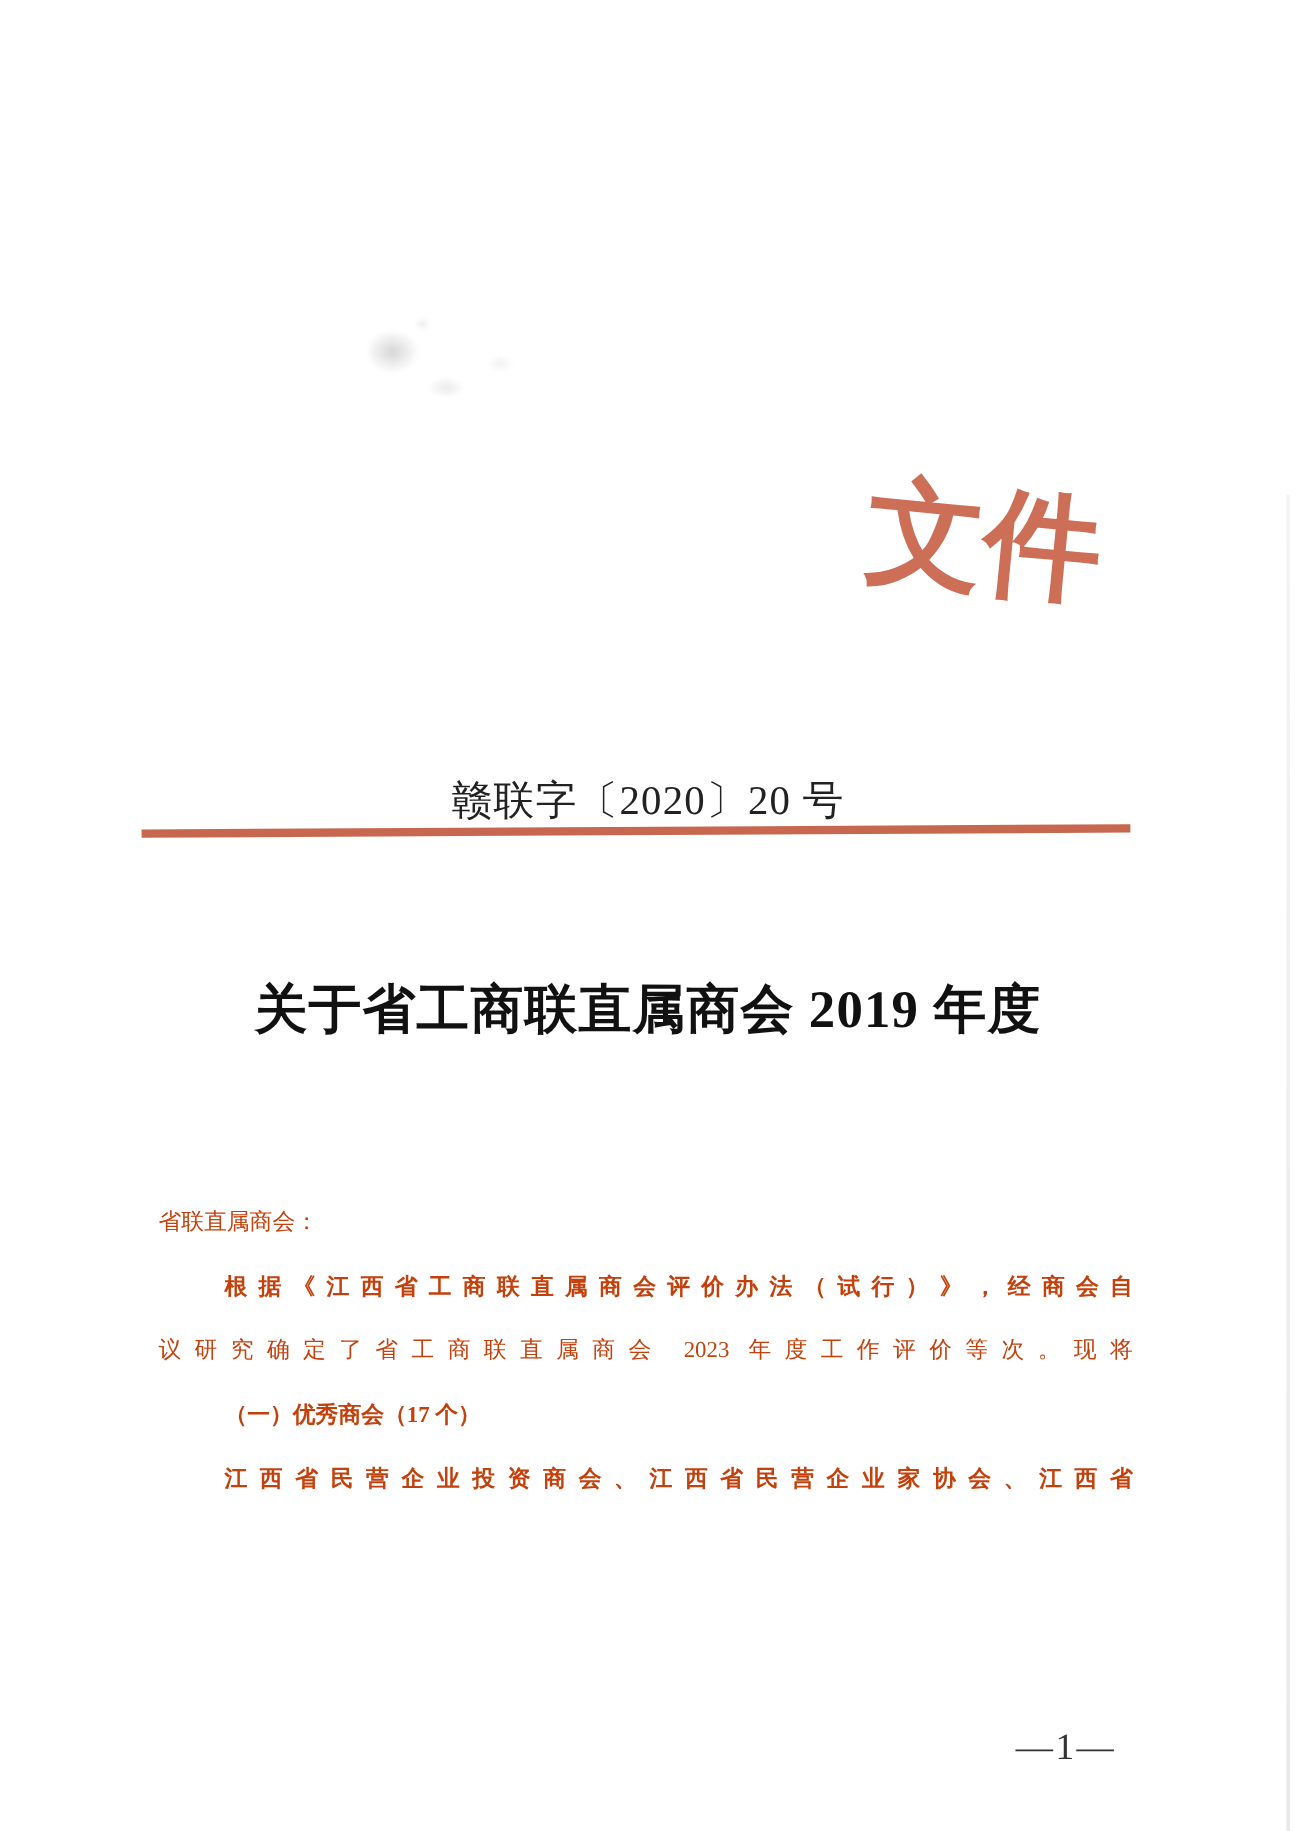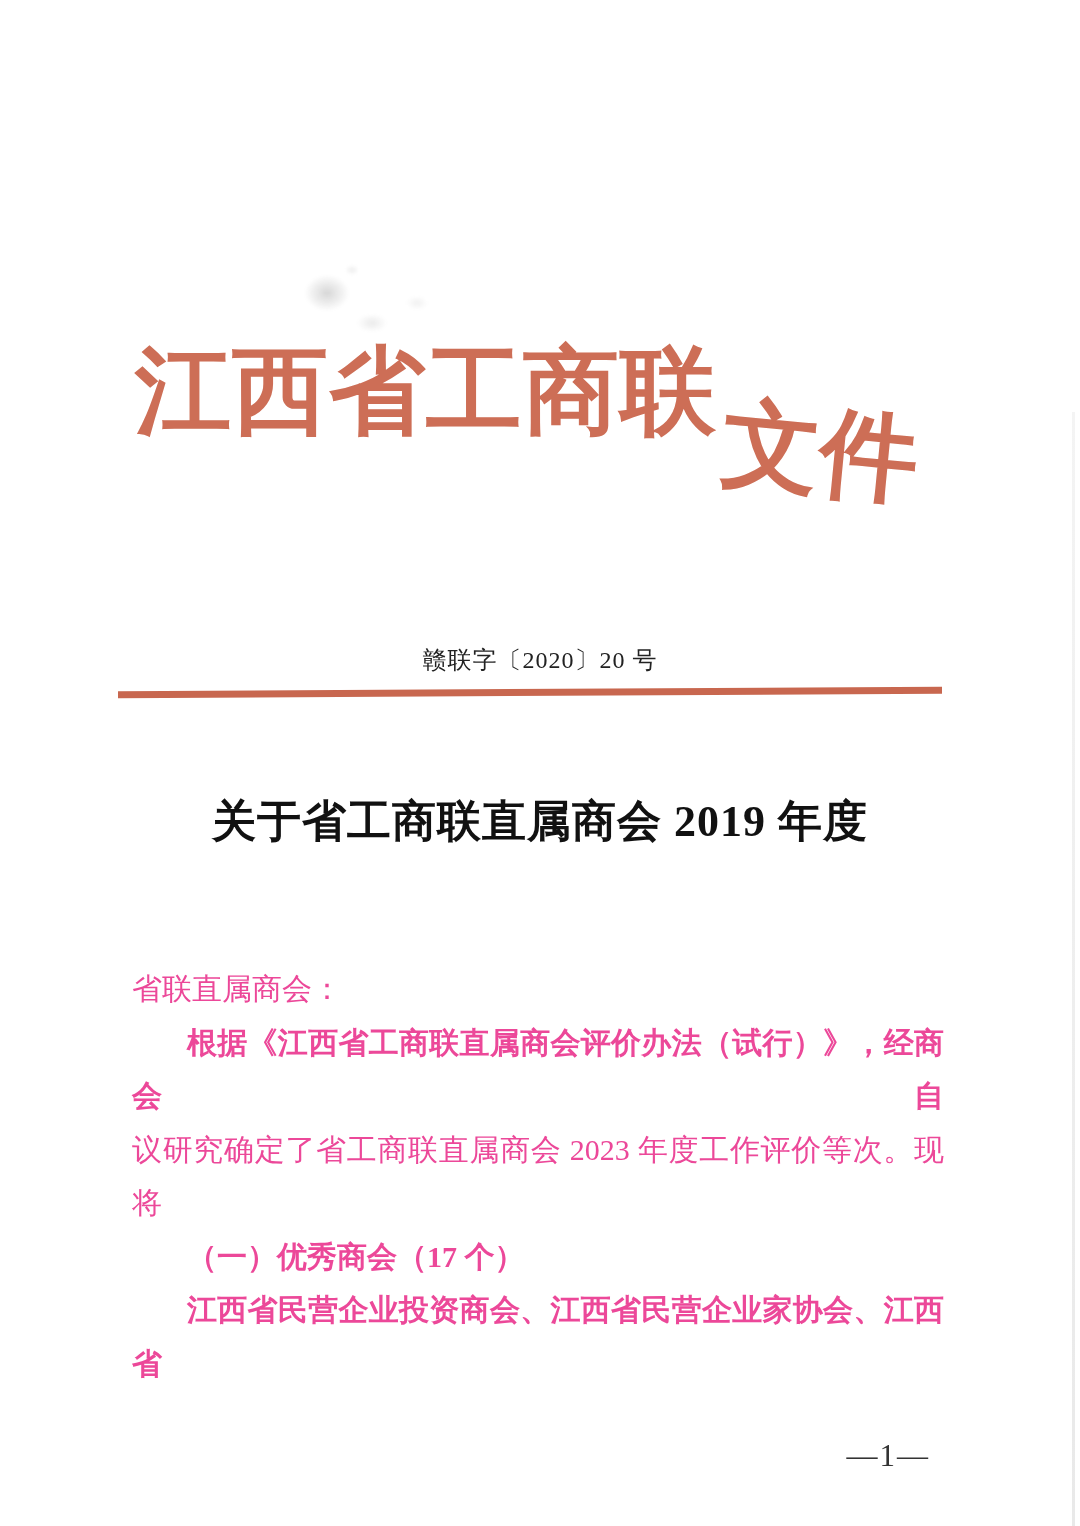--- a/index.html
+++ b/index.html
@@ -46,45 +46,45 @@
     font-weight:bold;
     font-size:98px;
     line-height:1.1;
     white-space:nowrap;
     transform:rotate(5.5deg);
     transform-origin:45% 50%;
   }
   .doc-number{
     position:absolute;left:0;top:644px;width:100%;
     text-align:center;
-    font-size:24px;
+    font-size:34px;
     color:#222;
     letter-spacing:1px;
   }
   .red-rule{
     position:absolute;left:118px;top:689px;width:824px;height:7px;
     background:var(--rule);
     transform:rotate(-0.3deg);
   }
   .title{
     position:absolute;left:0;top:792px;width:100%;
     margin:0;
     text-align:center;
     font-size:44px;
     font-weight:bold;
     line-height:59px;
     color:#111;
     letter-spacing:1px;
   }
-  .title span{display:block;}
+  .title span{display:block;margin-top:20px;}
   
   .body{
-    position:absolute;left:132px;top:962px;width:812px;
-    font-size:30px;
-    color:#ec4899;
+    position:absolute;left:132px;top:992px;width:812px;
+    font-size:19px;
+    color:#c2410c;
   }
   .line{
     line-height:53.5px;
     min-height:53.5px;
     white-space:normal;
   }
   .indent{text-indent:55px;font-weight:bold;}
   .justify{text-align:justify;text-align-last:justify;}
   .hei{
     font-family:"DejaVu Sans","Liberation Sans",sans-serif;
@@ -101,21 +101,20 @@
 </style>
 </head>
 <body>
 
 <div class="page">
 
   <div class="smudge"></div>
   <div class="edge-line"></div>
 
   <div class="org-names">
-    <div>江西省工商联</div>
   </div>
   <div class="doc-type">文件</div>
 
   <div class="doc-number">赣联字〔2020〕20 号</div>
 
   <div class="red-rule"></div>
 
   <h1 class="title">
     <span>关于省工商联直属商会 2019 年度</span>
   </h1>

